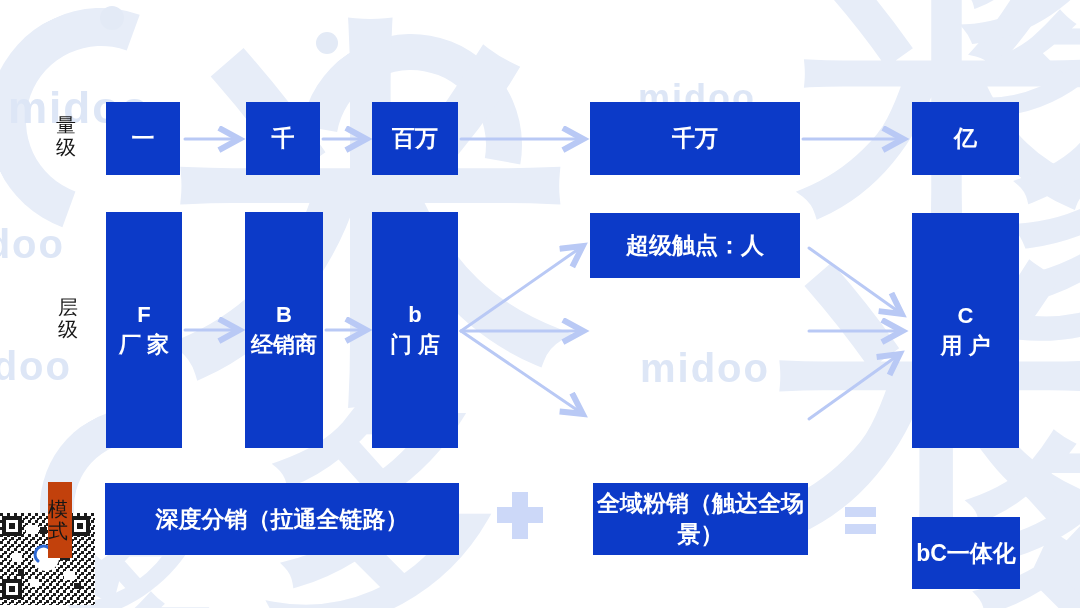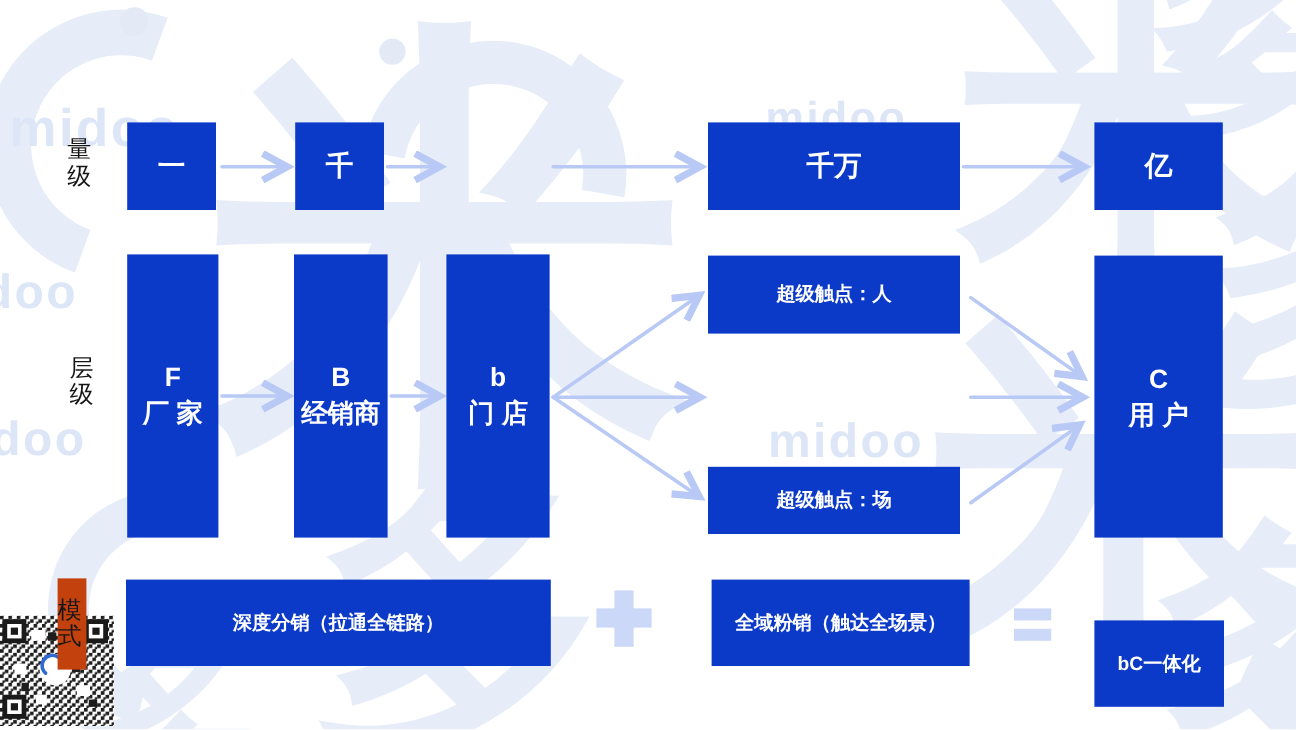--- a/index.html
+++ b/index.html
@@ -20,21 +20,21 @@
   .title{position:absolute;left:0;top:14px;width:100%;margin:0;text-align:center;z-index:2;
          font-size:46px;font-weight:800;color:#1331b4;letter-spacing:1px;}
   
   .rowlabel{position:absolute;z-index:3;width:24px;text-align:left;color:#161616;
             font-size:20px;line-height:22px;font-weight:500;word-break:break-all;}
   .rowlabel.mode{background:#c2410c;z-index:5;padding:16px 0;}
   
   .box{position:absolute;background:#0c3ac8;color:#fff;z-index:2;display:flex;
        flex-direction:column;align-items:center;justify-content:center;
        text-align:center;font-weight:700;}
-  .fs23{font-size:23px;} .fs21{font-size:16px;} .fs22{font-size:22px;}
+  .fs23{font-size:23px;} .fs21{font-size:23px;} .fs22{font-size:22px;}
   .box .ln{line-height:30px;}
   
   .plus{position:absolute;z-index:2;}
   .plus .pv{position:absolute;left:15px;top:0;width:16px;height:47px;background:#ccd8f8;}
   .plus .ph{position:absolute;left:0;top:15px;width:46px;height:16px;background:#ccd8f8;}
   .equals{position:absolute;z-index:2;}
   .equals .eb{position:absolute;left:0;width:31px;height:10px;background:#ccd8f8;}
   .equals .eb.b1{top:0;} .equals .eb.b2{top:17px;}
   
   .qr{position:absolute;left:0;top:513px;z-index:4;}
@@ -92,37 +92,37 @@
     </g>
   </svg>
 
 
   <div class="rowlabel" style="left:56px;top:114px;">量级</div>
   <div class="rowlabel" style="left:58px;top:296px;">层级</div>
   <div class="rowlabel mode" style="left:48px;top:482px;">模式</div>
 
   <div class="box fs23" style="left:106px;top:102px;width:74px;height:73px;">一</div>
   <div class="box fs23" style="left:246px;top:102px;width:74px;height:73px;">千</div>
+  <div class="box fs23" style="left:372px;top:102px;width:86px;height:73px;">百万</div>
   <div class="box fs23" style="left:590px;top:102px;width:210px;height:73px;">千万</div>
   <div class="box fs23" style="left:912px;top:102px;width:107px;height:73px;">亿</div>
 
   <div class="box fs22" style="left:106px;top:212px;width:76px;height:236px;">
     <span class="ln">F</span>
     <span class="ln">厂 家</span>
   </div>
   <div class="box fs22" style="left:245px;top:212px;width:78px;height:236px;">
     <span class="ln">B</span>
     <span class="ln">经销商</span>
   </div>
   <div class="box fs22" style="left:372px;top:212px;width:86px;height:236px;">
     <span class="ln">b</span>
     <span class="ln">门 店</span>
   </div>
   <div class="box fs21" style="left:590px;top:213px;width:210px;height:65px;">超级触点：人</div>
-  <div class="box fs21" style="left:590px;top:389px;width:210px;height:56px;">超级触点：场</div>
   <div class="box fs22" style="left:912px;top:213px;width:107px;height:235px;">
     <span class="ln">C</span>
     <span class="ln">用 户</span>
   </div>
 
   <div class="box fs21" style="left:105px;top:483px;width:354px;height:72px;">深度分销（拉通全链路）</div>
   <div class="plus" style="left:497px;top:492px;width:46px;height:47px;">
     <div class="pv"></div>
     <div class="ph"></div>
   </div>

